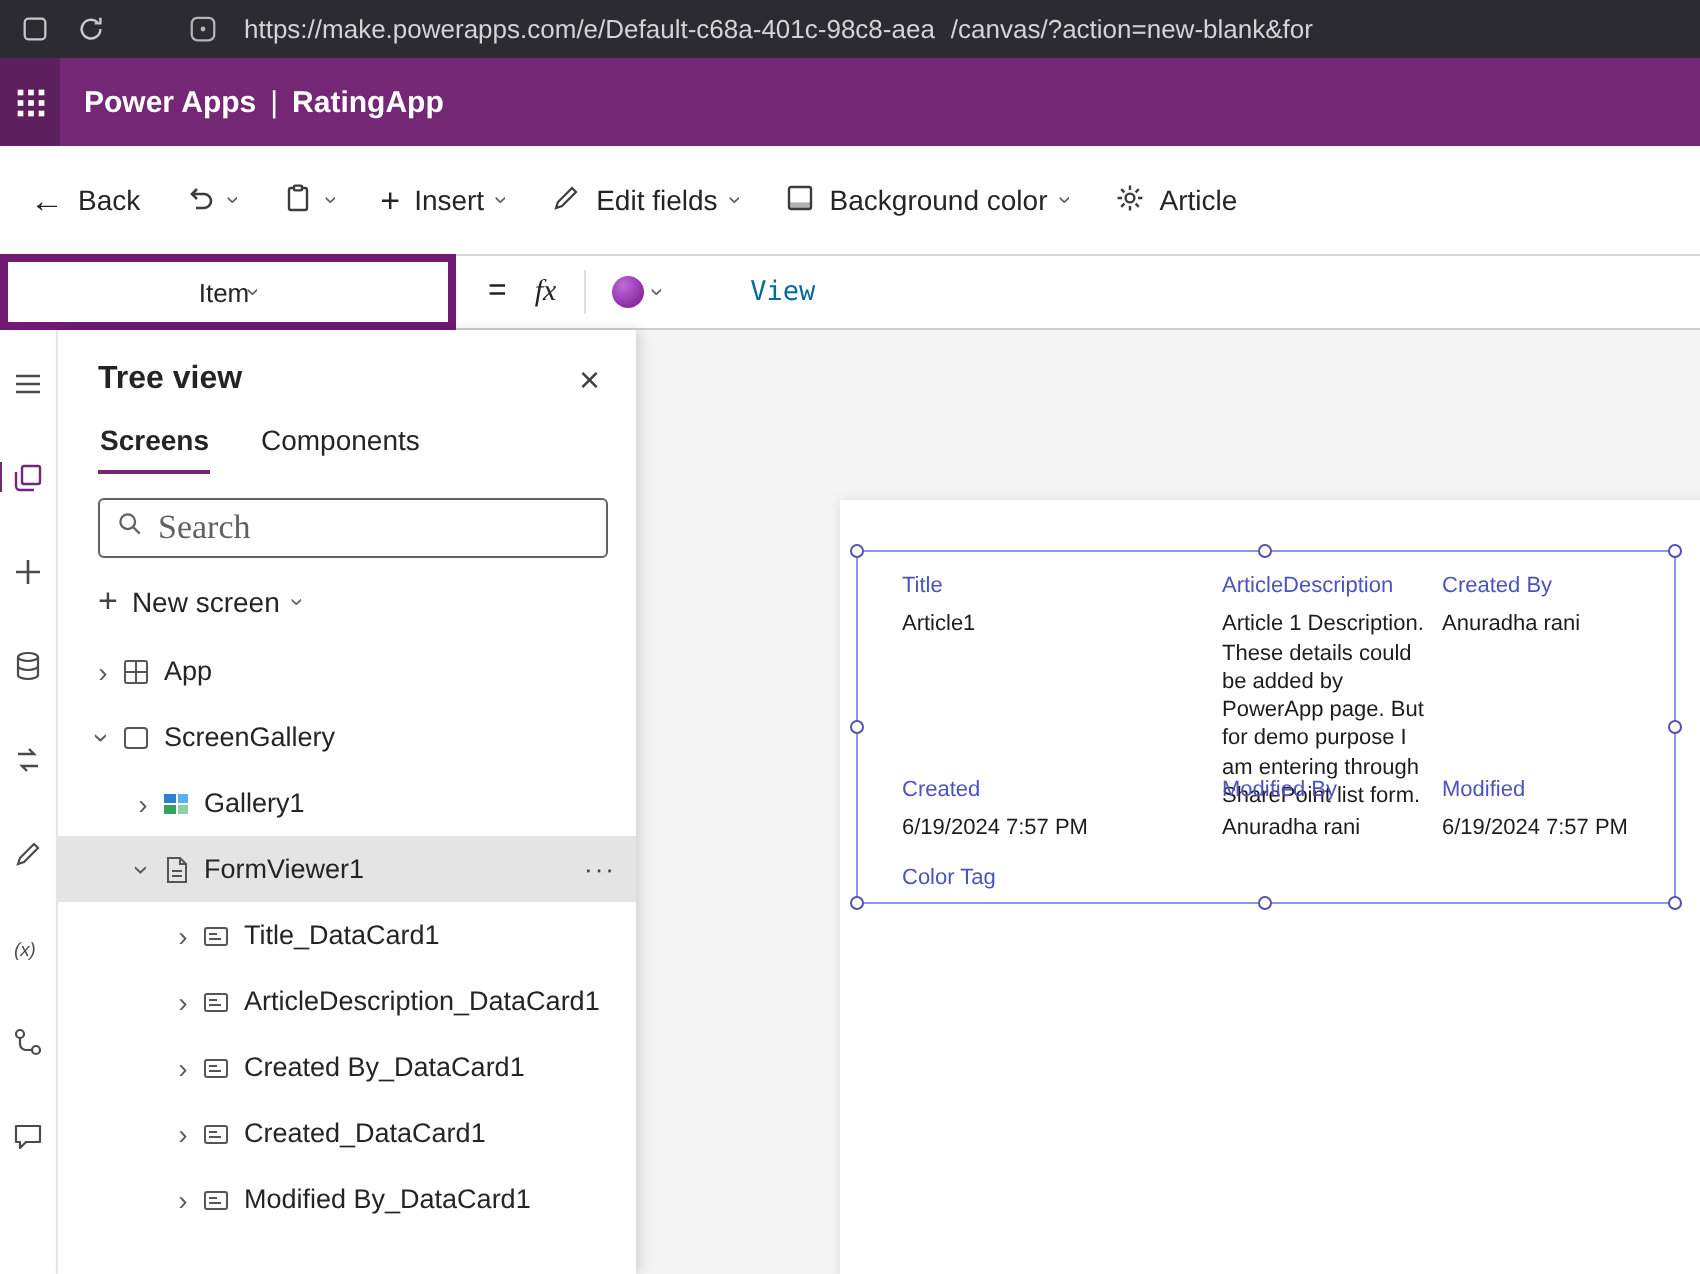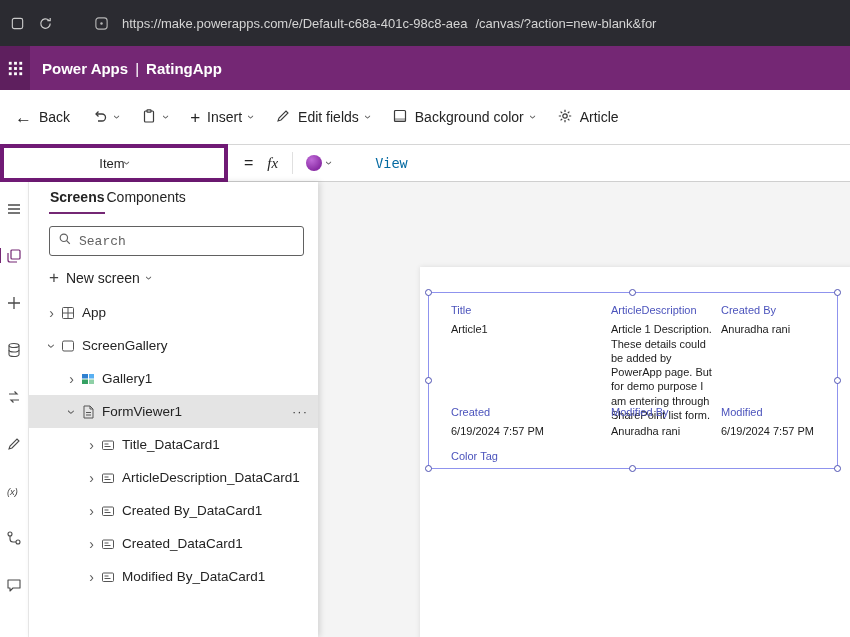--- a/index.html
+++ b/index.html
@@ -1,21 +1,21 @@
 <!DOCTYPE html>
 <html><head>
 <meta charset="utf-8">
 <style>
   *{margin:0;padding:0;box-sizing:border-box}
   html,body{width:850px;height:637px;overflow:hidden}
   body{font-family:"Liberation Sans",sans-serif;background:#fff;color:#242424}
   .page{width:850px;height:637px;display:flex;flex-direction:column;position:relative}
 
   
-  .browser-bar{height:46px;flex:0 0 auto;background:#2b2b31;display:flex;align-items:center;gap:13px;padding-left:10px;color:#c9c9c9}
+  .browser-bar{height:29px;flex:0 0 auto;background:#2b2b31;display:flex;align-items:center;gap:13px;padding-left:10px;color:#c9c9c9}
   .bicon{display:inline-flex;align-items:center}
   .url{display:flex;align-items:center;font-size:13px;color:#d4d4d4;white-space:nowrap}
   .url .seg2{}
   .url .seg3{margin-left:8px}
 
   
   .app-header{height:44px;flex:0 0 auto;background:#742774;display:flex;align-items:center;color:#fff}
   .waffle{width:30px;height:44px;background:#5e1f5e;display:flex;align-items:center;justify-content:center;cursor:pointer}
   .app-title{margin-left:12px;font-size:15px;display:flex;gap:7px;align-items:center}
   .app-title .b{font-weight:700}
@@ -43,25 +43,25 @@
   .rail{width:29px;flex:0 0 auto;background:#fff;border-right:1px solid #ececec;display:flex;flex-direction:column;align-items:center;padding-top:18px;gap:30px}
   .ricon{width:17px;height:17px;color:#4a4a4a;position:relative;cursor:pointer;display:flex;align-items:center;justify-content:center;font-size:13px}
   .ricon.selected{color:#742774}
   .ricon.selected::before{content:"";position:absolute;left:-7px;top:1px;width:2px;height:15px;background:#742774}
 
   
   .tree-panel{width:289px;flex:0 0 auto;background:#fff;box-shadow:2px 0 6px rgba(0,0,0,.14);z-index:2;display:flex;flex-direction:column;overflow:hidden}
   .tp-head{display:flex;align-items:center;justify-content:space-between;padding:16px 18px 6px 20px}
   .tp-title{font-size:16px;font-weight:700}
   .tp-close{font-size:18px;color:#424242;cursor:pointer;line-height:1}
-  .tp-tabs{display:flex;padding:2px 20px 0}
+  .tp-tabs{display:flex;gap:24px;padding:2px 20px 0}
   .tab{font-size:14px;padding:5px 1px 7px;cursor:pointer;color:#242424;border-bottom:2px solid transparent}
   .tab.active{font-weight:700;border-bottom-color:#742774}
   .tp-search{margin:12px 14px 0 20px;height:30px;border:1px solid #616161;border-radius:3px;display:flex;align-items:center;padding:0 8px;gap:7px}
-  .tp-search input{border:none;outline:none;font-size:13px;flex:1;color:#1d4ed8;font-family:Liberation Mono, monospace;background:transparent}
+  .tp-search input{border:none;outline:none;font-size:17px;flex:1;color:#1d4ed8;font-family:Liberation Serif, serif;background:transparent}
   .tp-search input::placeholder{color:#616161}
   .new-screen{display:flex;align-items:center;gap:7px;padding:13px 20px 6px;font-size:14px;cursor:pointer}
   .new-screen .plus{font-size:17px;line-height:1;color:#444}
   .tree-list{flex:1;overflow:hidden;padding-top:4px}
   .tree-row{height:33px;display:flex;align-items:center;font-size:13.5px;color:#242424;cursor:pointer;padding-right:10px}
   .tree-row.lvl0{padding-left:14px}
   .tree-row.lvl1{padding-left:34px}
   .tree-row.lvl2{padding-left:54px}
   .tree-row.selected{background:#e4e4e4}
   .chev-cell{width:17px;color:#5c5c5c;font-size:14px;display:inline-flex;justify-content:center;flex:0 0 auto}
@@ -253,20 +253,24 @@
           </svg>
         </span>
         <span class="ricon">
           <svg viewBox="0 0 16 16" width="16" height="16">
             <path d="M2 3h12v8H7l-3 3v-3H2z" stroke="currentColor" fill="none" stroke-width="1.1" stroke-linejoin="round"></path>
           </svg>
         </span>
       </div>
 
     <div class="tree-panel">
+      <div class="tp-head">
+        <span class="tp-title">Tree view</span>
+        <span class="tp-close">×</span>
+      </div>
       <div class="tp-tabs">
         <span class="tab active">Screens</span>
         <span class="tab">Components</span>
       </div>
       <div class="tp-search">
         <span><svg viewBox="0 0 16 16" width="14" height="14">
               <circle cx="6.7" cy="6.7" r="4.2" stroke="#616161" fill="none" stroke-width="1.3"></circle>
               <path d="m10 10 3.5 3.5" stroke="#616161" stroke-width="1.3"></path>
             </svg></span>
         <input type="text" placeholder="Search" style="">

